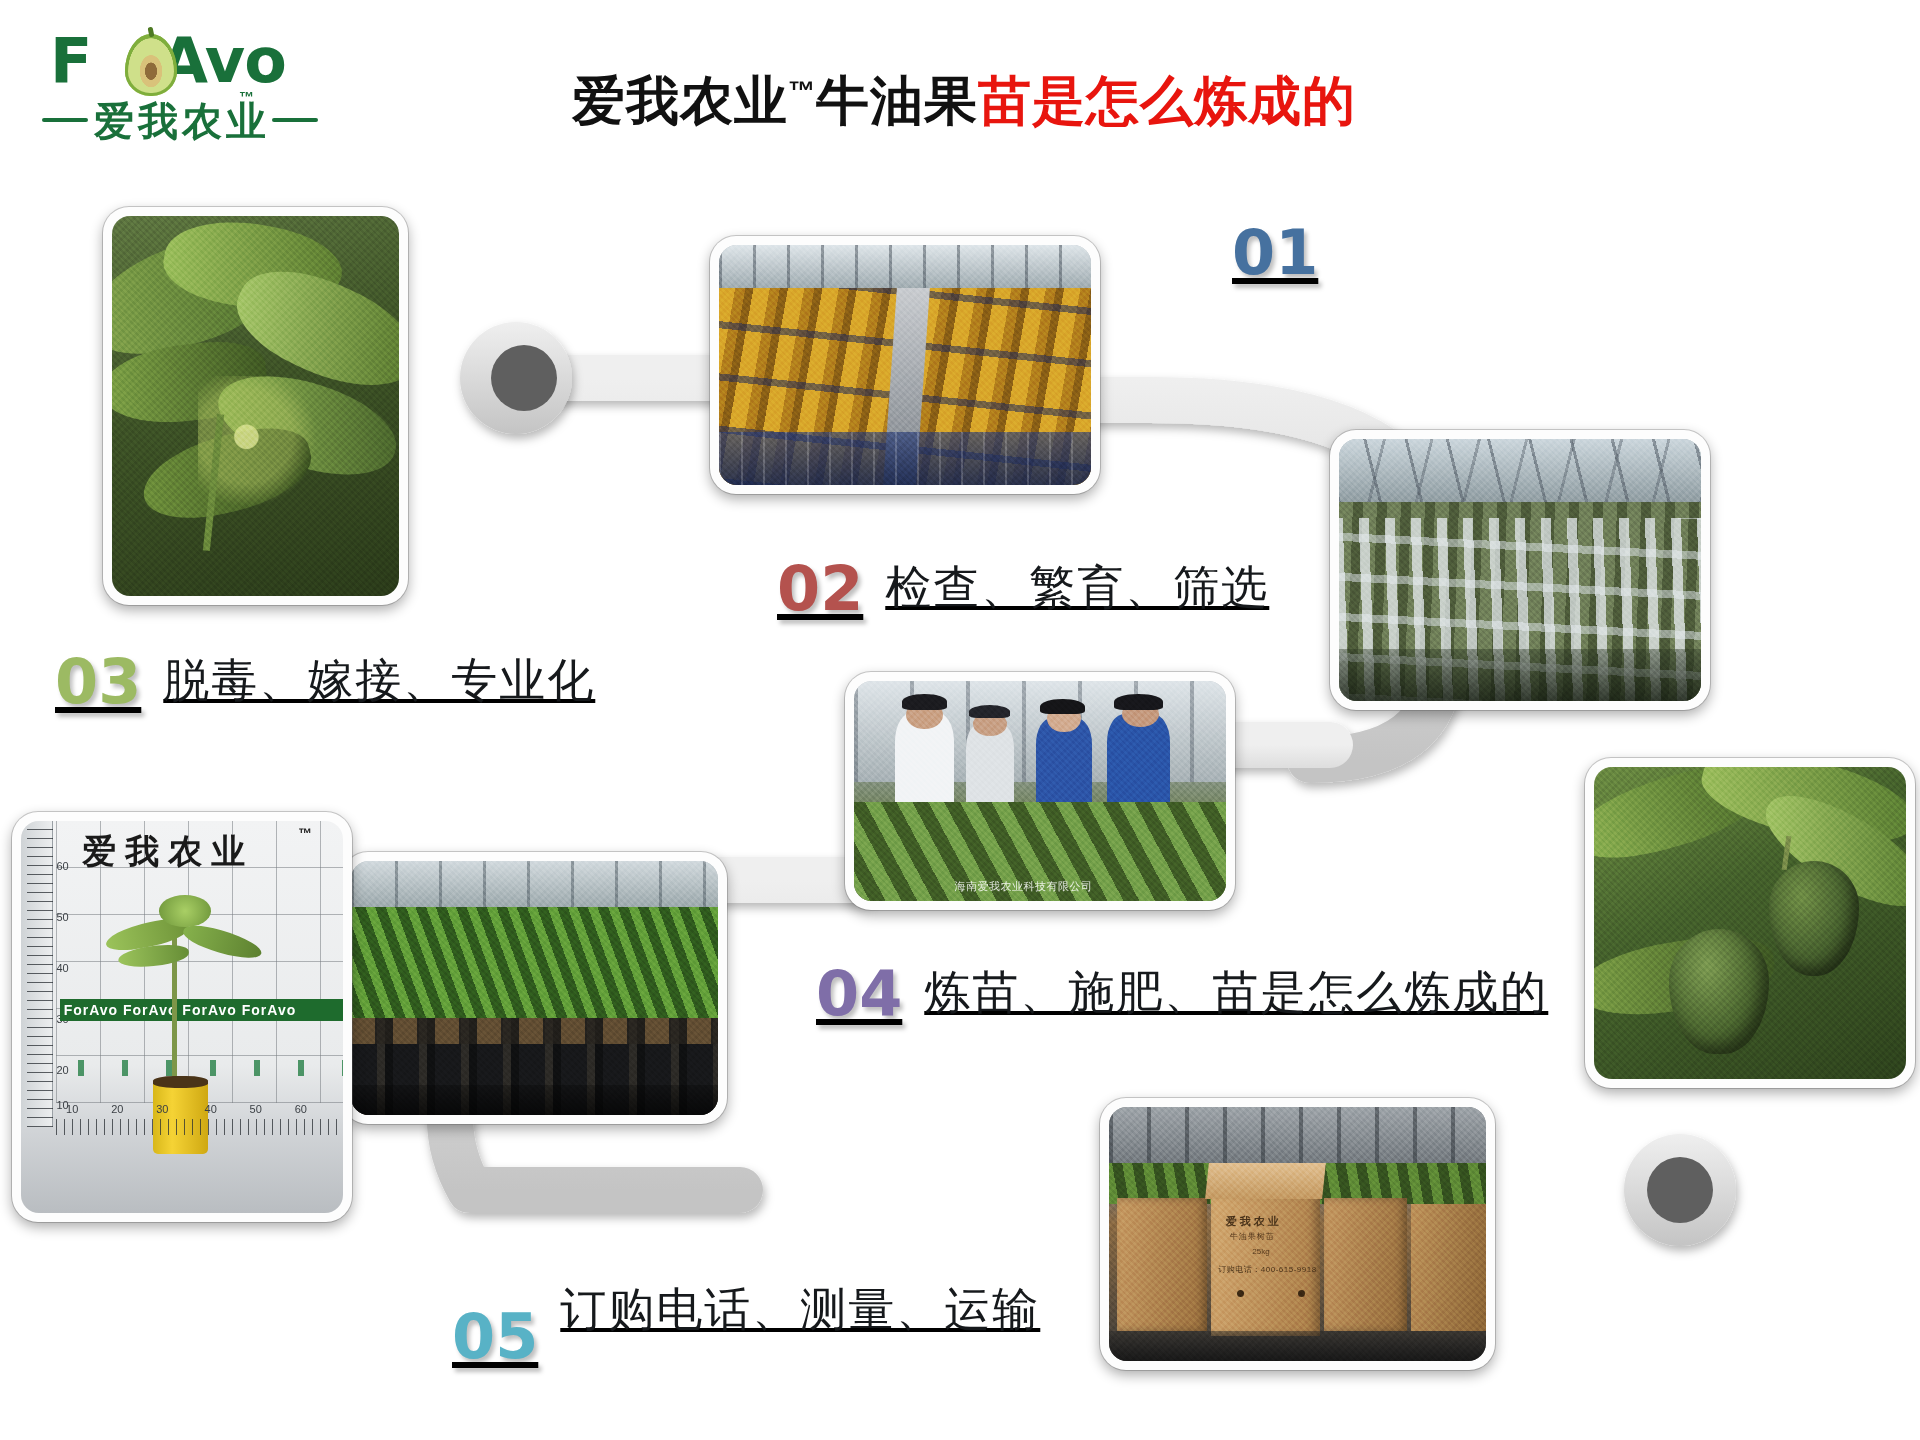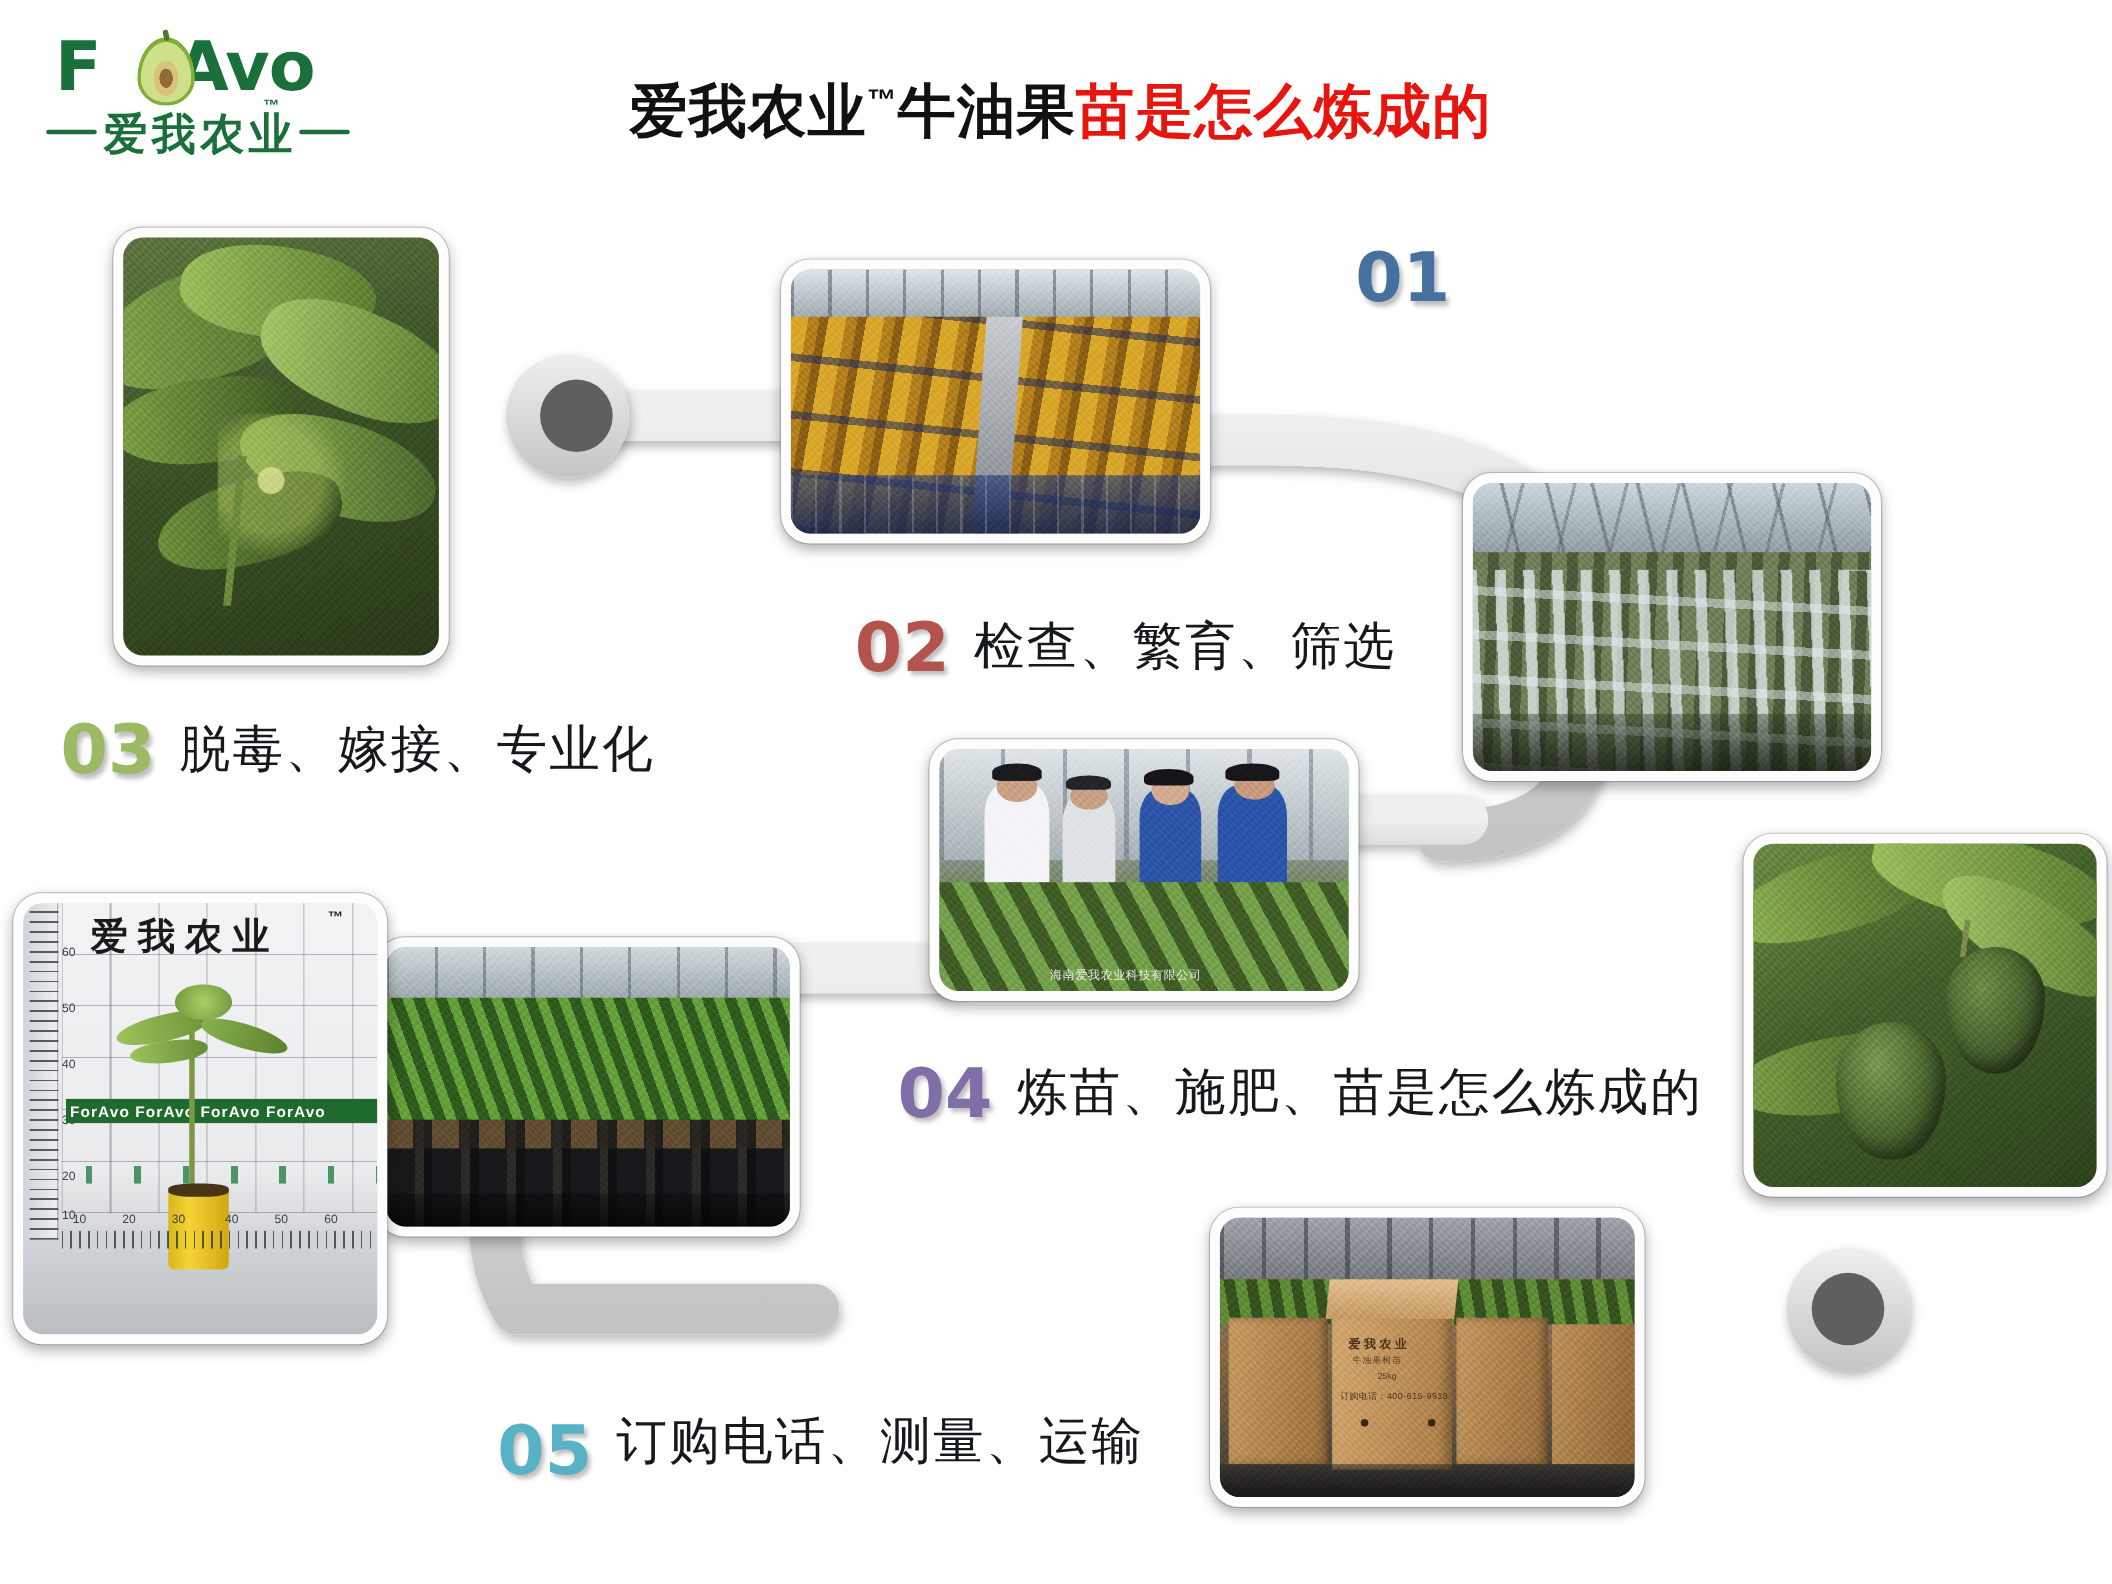--- a/index.html
+++ b/index.html
@@ -67,21 +67,21 @@
   .card > .ph { width: 100%; height: 100%; border-radius: 18px; overflow: hidden; position: relative; }
   .grain::after{
     content:""; position:absolute; inset:0;
     background-image:
       repeating-linear-gradient(45deg, rgba(255,255,255,.05) 0 2px, rgba(0,0,0,.05) 2px 4px),
       repeating-linear-gradient(-45deg, rgba(255,255,255,.04) 0 3px, rgba(0,0,0,.04) 3px 6px);
     mix-blend-mode: overlay;
   }
 
   
-  .step { position: absolute; white-space: nowrap; display: flex; align-items: flex-start; }
+  .step { position: absolute; white-space: nowrap; display: flex; align-items: flex-start; text-decoration: underline; }
   .step .num {
     font-family: "DejaVu Sans", sans-serif;
     font-size: 62px; font-weight: 700; line-height: 62px;
     text-shadow: 3px 4px 4px rgba(0,0,0,0.25);
     margin-right: 22px;
   }
   .step .txt { font-size: 46px; font-weight: 400; color: #16191c; line-height: 58px; letter-spacing: 2px; }
   .step .txt .l2 { display:block; }
 
   .num-01 { color: #46719f; }
@@ -350,19 +350,19 @@
     <span class="num num-03">03</span>
     <span class="txt">脱毒、嫁接、专业化</span>
   </div>
 
   <div class="step" style="left:816px; top:963px;">
     <span class="num num-04">04</span>
     <span class="txt">炼苗、施肥、苗是怎么炼成的</span>
   </div>
 
   <div class="step" style="left:452px; top:1280px;">
-    <span class="num num-05" style="margin-top:8px;">05</span>
+    <span class="num num-05" style="margin-top:26px;">05</span>
     <span class="txt">
       <span class="l2">订购电话、测量、运输</span>
     </span>
   </div>
 
 </div>
 
 </body></html>

